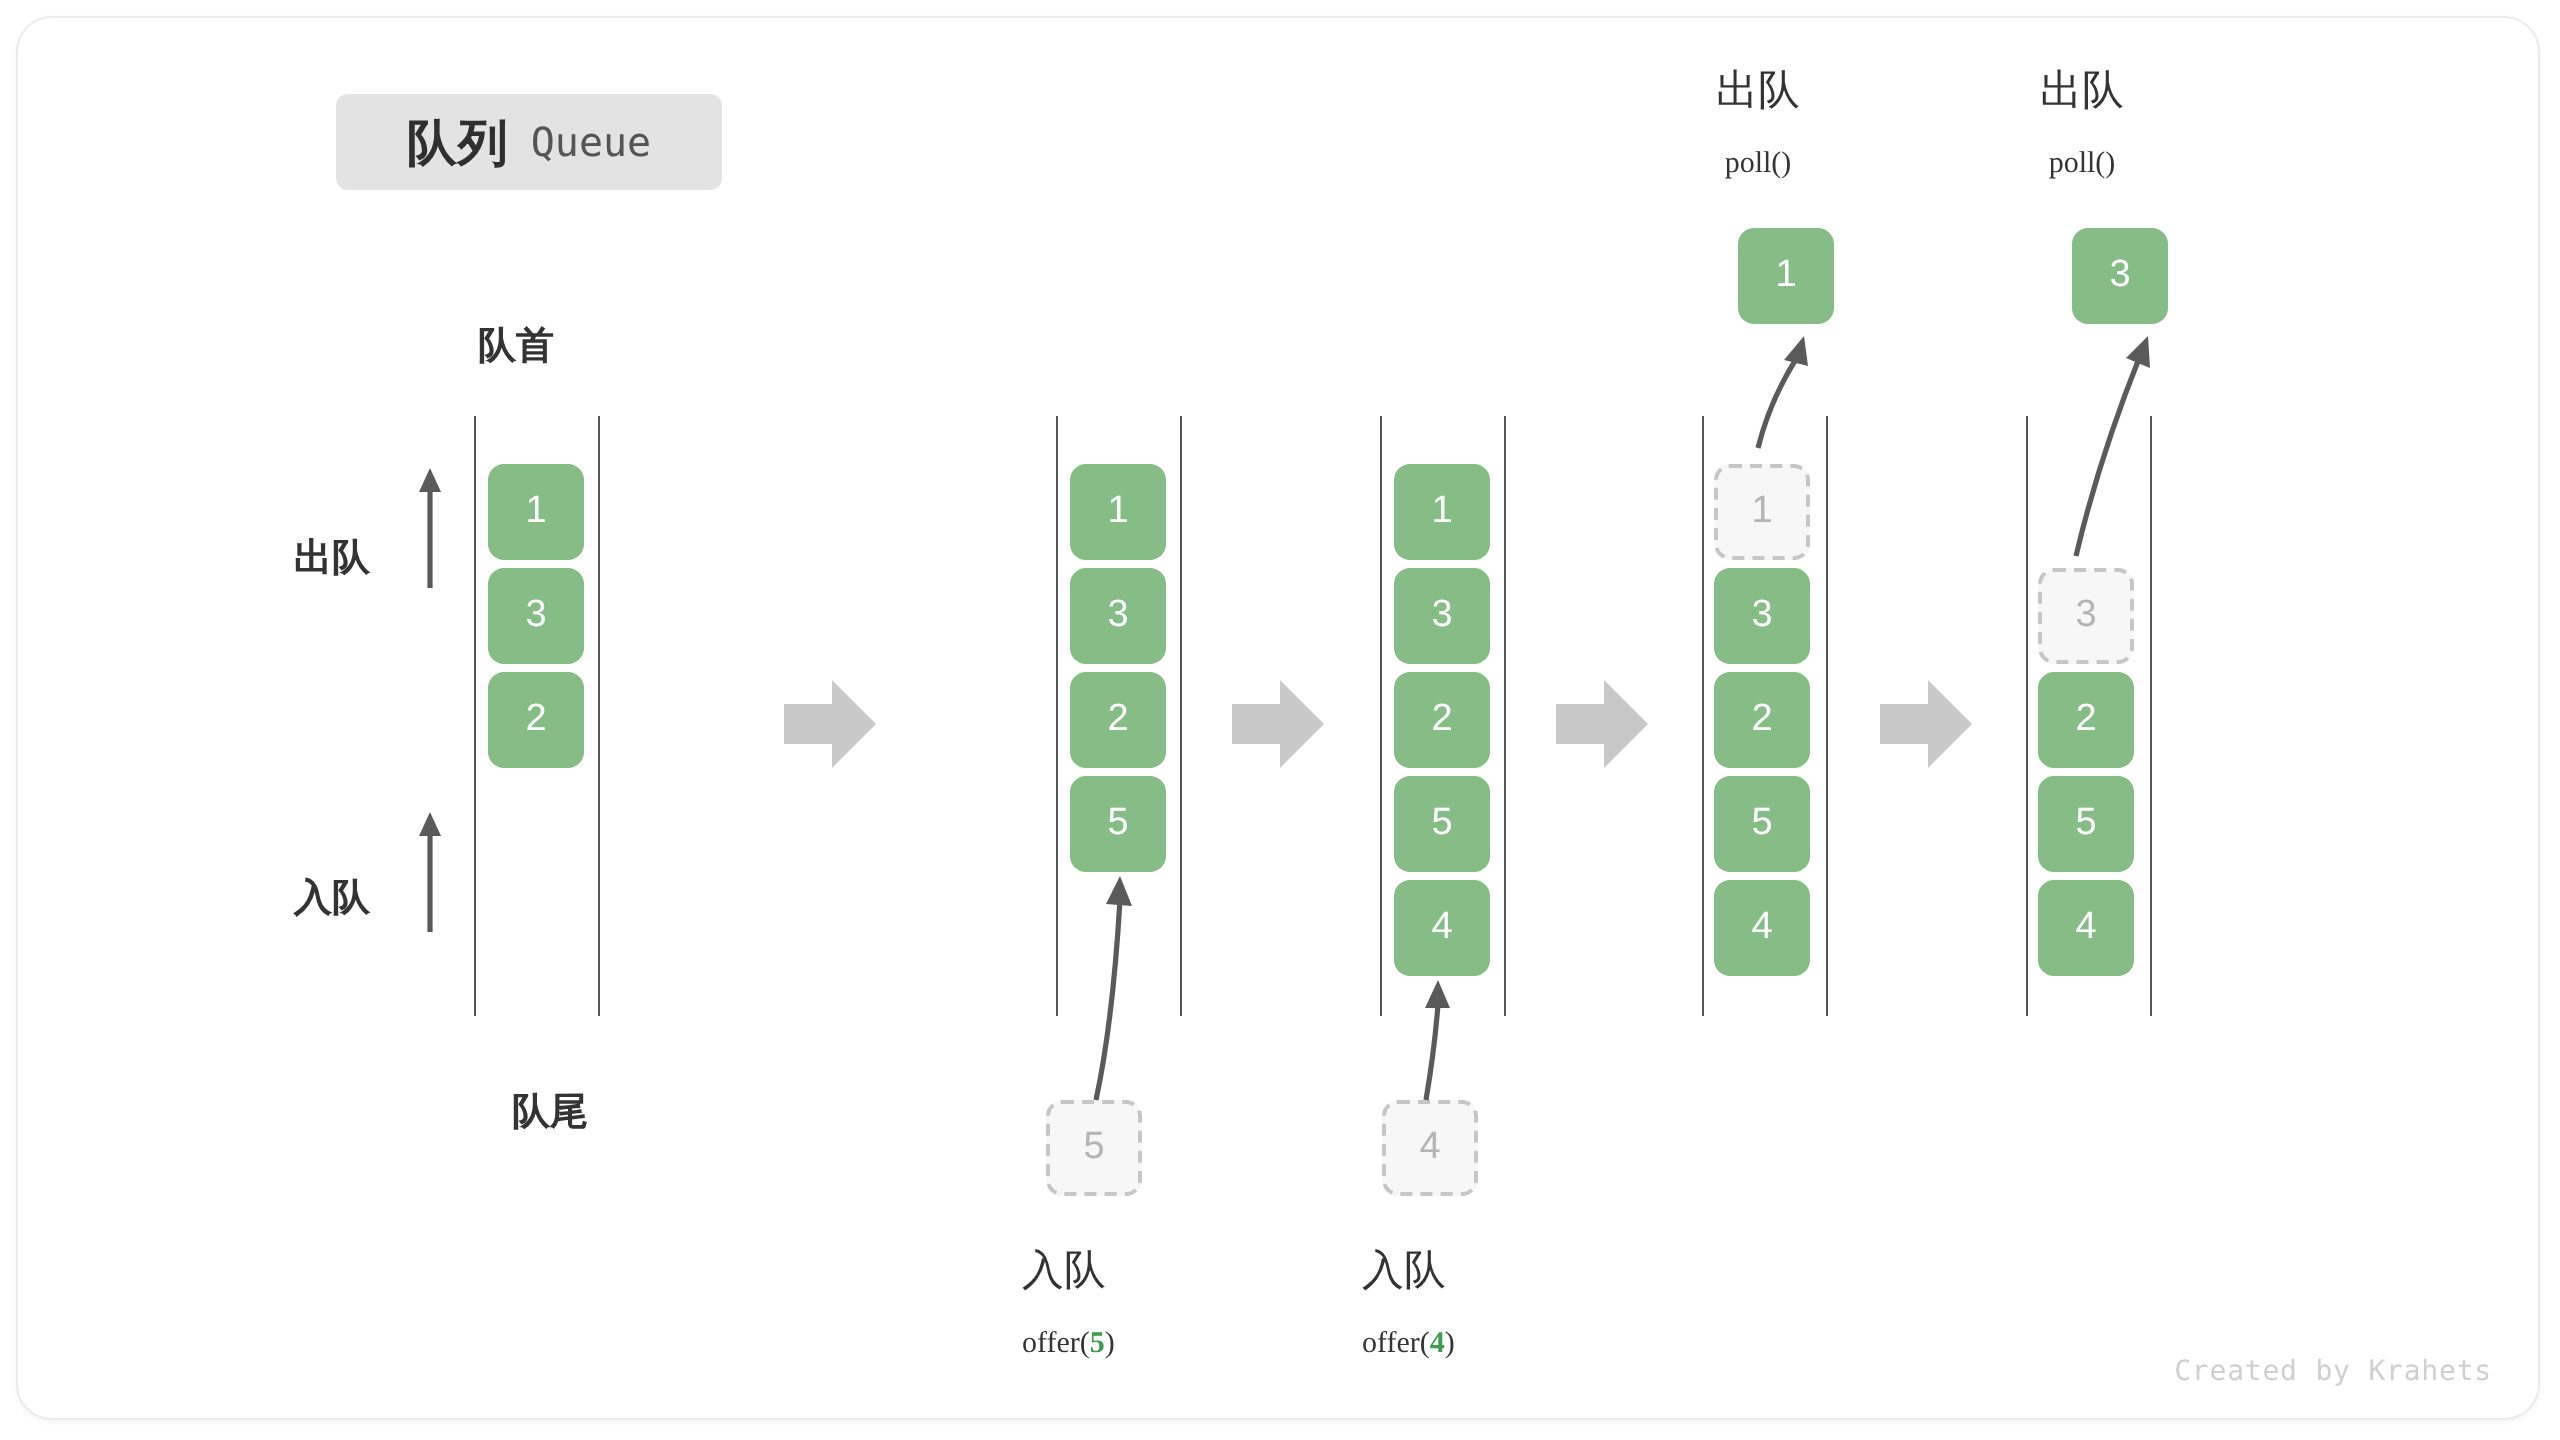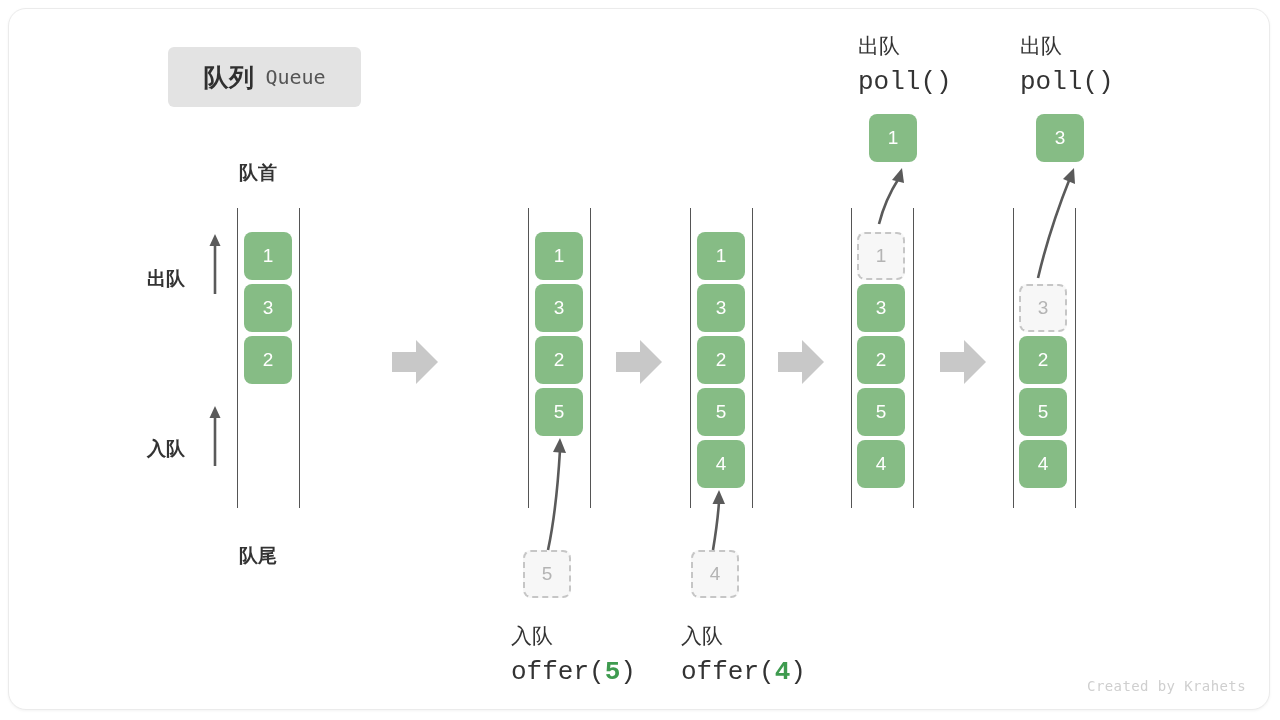--- a/index.html
+++ b/index.html
@@ -27,21 +27,21 @@
     border-radius: 18px;
     box-shadow: 0 1px 3px rgba(0,0,0,0.05);
   }
 
   
   .title-badge {
     position: absolute;
     left: 168px;
     top: 47px;
     width: 193px;
-    height: 60px;
+    height: 48px;
     background: #e3e3e3;
     border-radius: 6px;
     display: flex;
     align-items: center;
     justify-content: center;
     gap: 11px;
   }
   .title-cn {
     font-size: 25px;
     font-weight: bold;
@@ -67,22 +67,22 @@
     white-space: nowrap;
     line-height: 36px;
   }
   .op-cn {
     display: block;
     font-size: 21px;
     color: #333333;
   }
   .op-code {
     display: block;
-    font-family: Liberation Mono, monospace;
-    font-size: 26px;
+    font-family: Liberation Serif, serif;
+    font-size: 15px;
     color: #333333;
     text-align: center;
   }
   .op-code .arg { color: #3e9b4f; font-weight: bold; }
 
   
   .rail {
     position: absolute;
     width: 1px;
     background: #555555;
@@ -129,21 +129,21 @@
 
 <div id="stage">
   <div class="card"></div>
 
   <div class="title-badge">
     <span class="title-cn">队列</span>
     <span class="title-en">Queue</span>
   </div>
 
   <div class="label-cn" style="left:239px; top:160px;text-align:right;">队首</div>
-  <div class="label-cn" style="left:239px; top:543px;">队尾</div>
+  <div class="label-cn" style="left:256px; top:543px;">队尾</div>
 
   <div class="label-cn" style="left:147px; top:266px;">出队</div>
   <div class="label-cn" style="left:147px; top:436px;">入队</div>
 
   <svg class="step-arrow" style="left:206px; top:232px;" width="26" height="66">
     <line x1="9" y1="62" x2="9" y2="12" stroke="#5a5a5a" stroke-width="2.6"></line>
     <polygon points="9,2 3.5,14 14.5,14" fill="#5a5a5a"></polygon>
   </svg>
 
   <svg class="step-arrow" style="left:206px; top:404px;" width="26" height="66">

